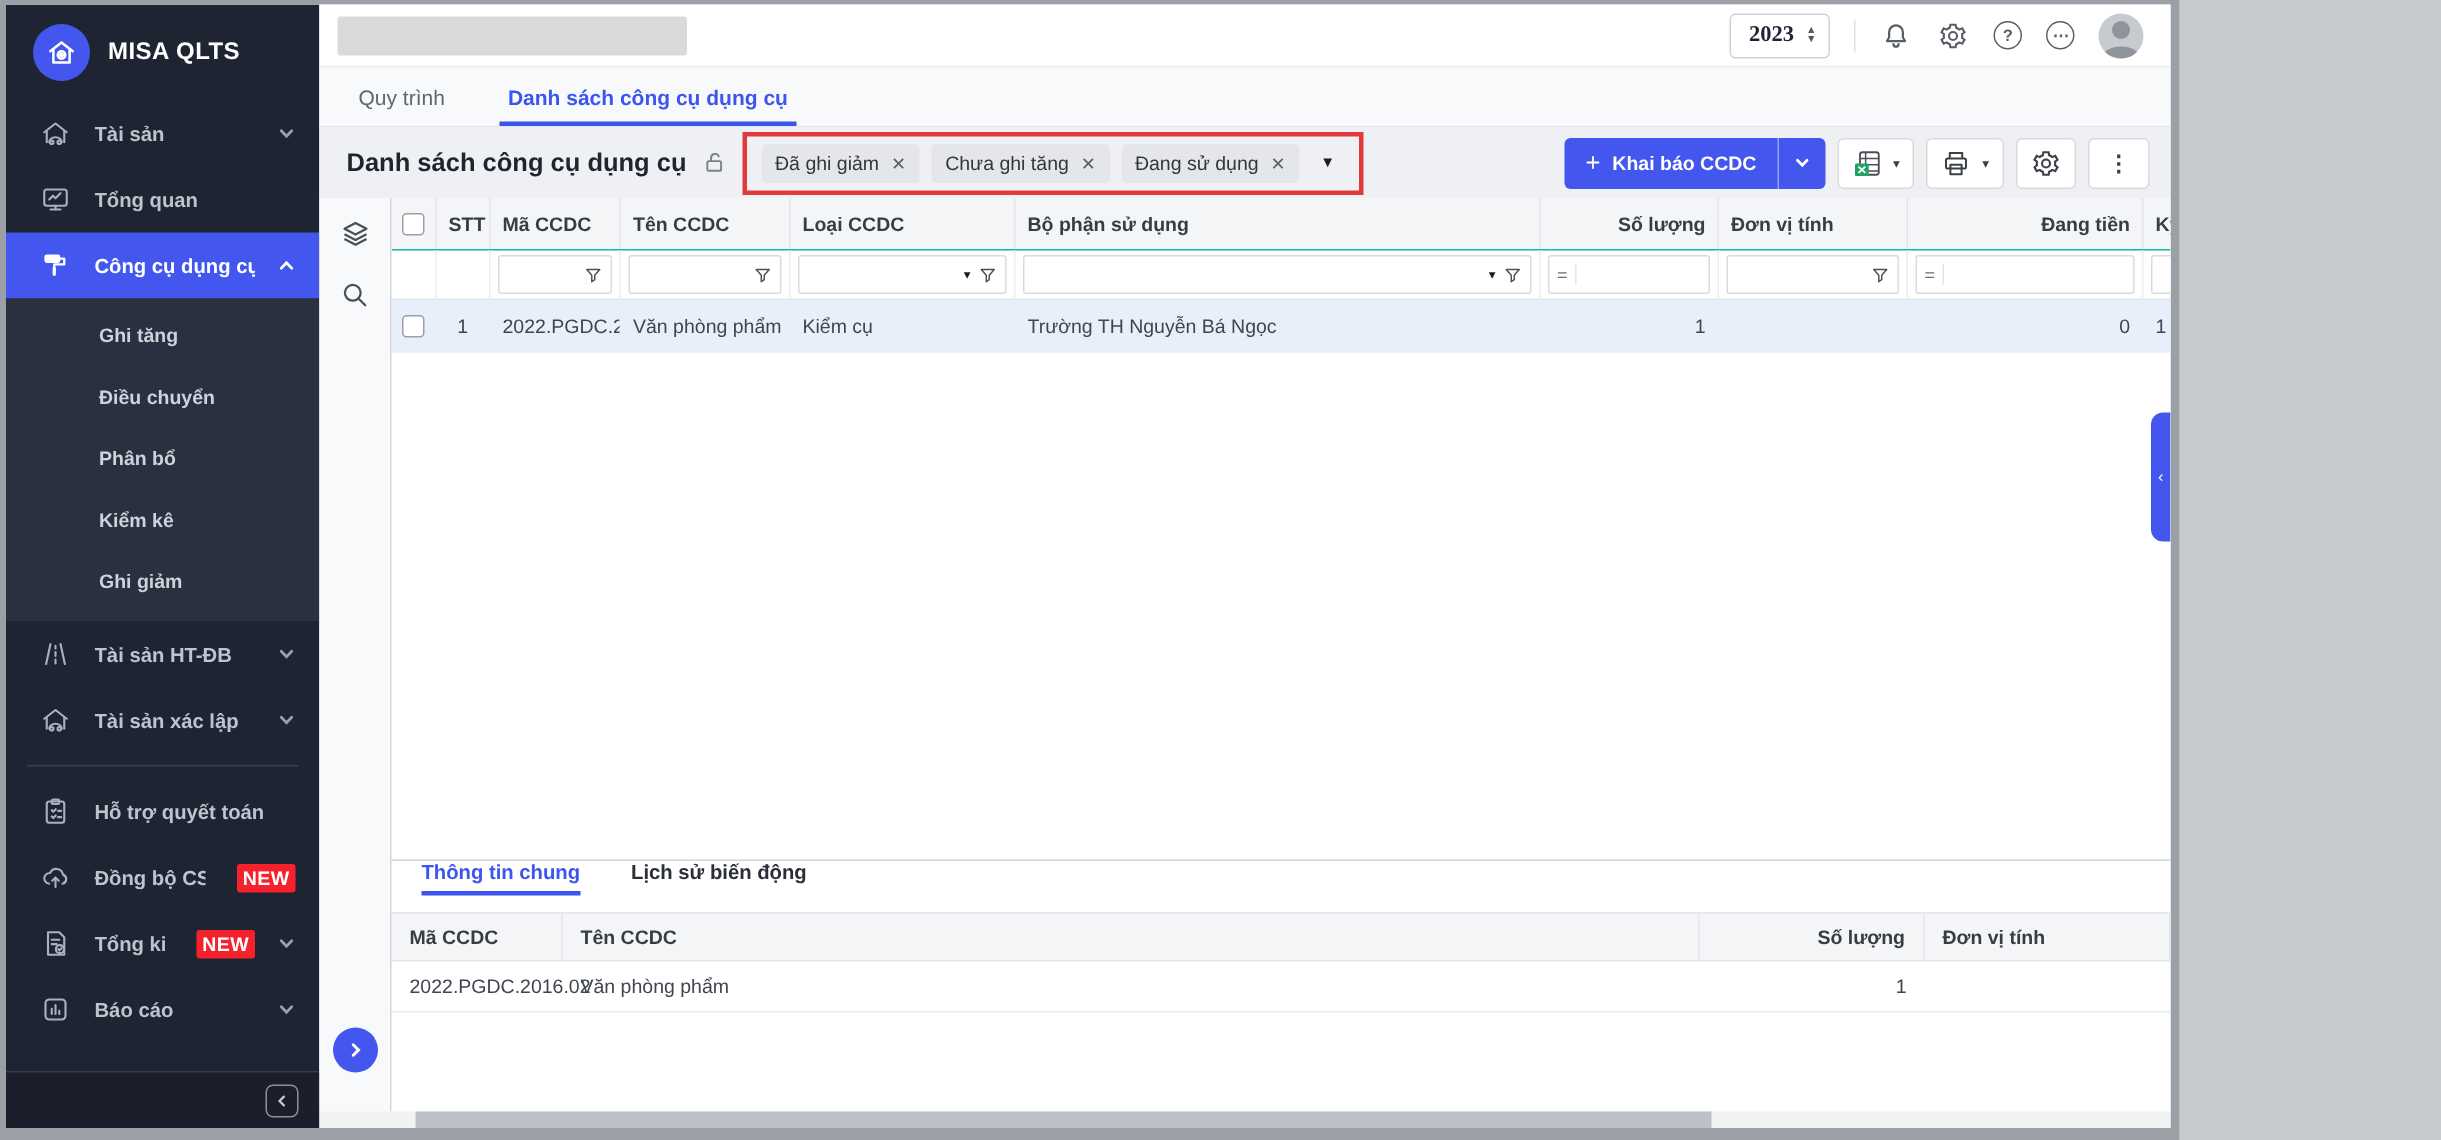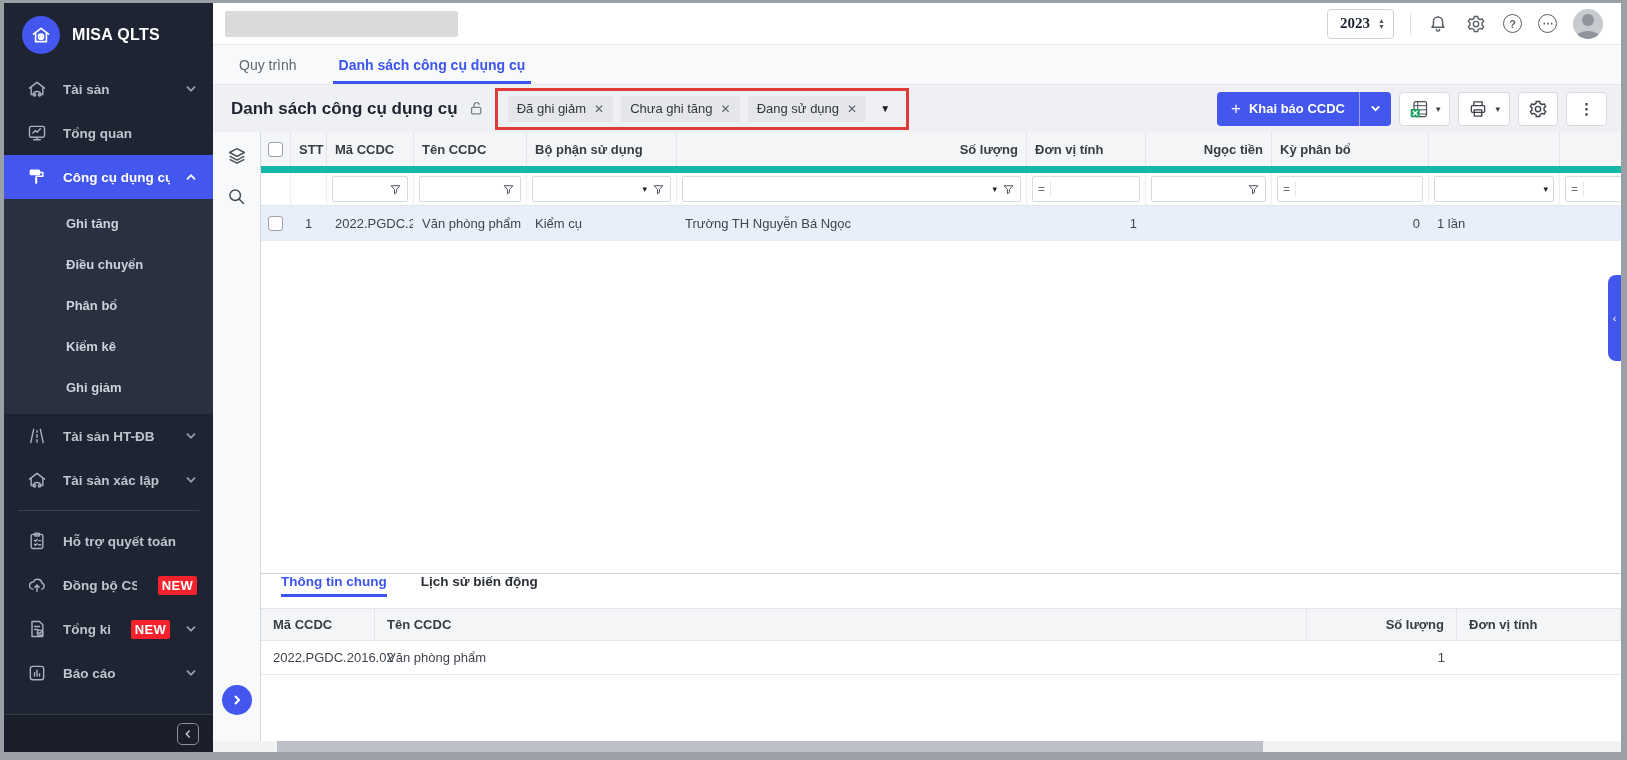--- a/index.html
+++ b/index.html
@@ -1,17 +1,17 @@
 <!DOCTYPE html>
 <html><head>
 <meta charset="utf-8">
 <style>
   * { margin:0; padding:0; box-sizing:border-box; }
   html,body { width:1627px; height:760px; font-family:"Liberation Sans", sans-serif; background:#c7cacd; }
-  .frame { position:relative; width:1627px; height:760px; border:solid #9aa0a6; border-width:3px 6px 8px 4px; background:#fff; display:flex; overflow:hidden; }
+  .frame { position:relative; width:1453px; height:760px; border:solid #9aa0a6; border-width:3px 6px 8px 4px; background:#fff; display:flex; overflow:hidden; }
 
   
   .sidebar { width:209px; background:#1f2433; color:#bfc3cd; display:flex; flex-direction:column; flex-shrink:0; }
   .brand { height:64px; display:flex; align-items:center; gap:12px; padding:0 18px; }
   .logo-circle { width:38px; height:38px; border-radius:50%; background:#4356ee; display:flex; align-items:center; justify-content:center; flex-shrink:0; }
   .brand-text { color:#fff; font-size:16px; font-weight:bold; letter-spacing:.3px; }
   .nav { flex:1; overflow:hidden; }
   .nav-item { height:44px; display:flex; align-items:center; gap:15px; padding:0 16px 0 22px; font-size:13.5px; font-weight:600; cursor:pointer; }
   .nav-item .ni-icon { width:22px; height:22px; display:flex; align-items:center; justify-content:center; color:#aab0bc; flex-shrink:0; }
   .nav-item .ni-label { flex:1; white-space:nowrap; overflow:hidden; }
@@ -63,21 +63,21 @@
   .mini-caret { font-size:9px; color:#3c4047; }
 
   .main-body { flex:1; display:flex; min-height:0; }
   .rail { width:48px; background:#f8f9fa; border-right:1px solid #d5d8dc; display:flex; flex-direction:column; align-items:center; padding-top:12px; gap:16px; flex-shrink:0; position:relative; }
   .rail-icon { width:24px; height:24px; color:#494e57; display:flex; align-items:center; justify-content:center; cursor:pointer; }
   .rail-expand { position:absolute; bottom:26px; left:50%; transform:translateX(-50%); width:30px; height:30px; border-radius:50%; background:#4356ee; color:#fff; display:flex; align-items:center; justify-content:center; font-size:13px; cursor:pointer; }
 
   .content-col { flex:1; display:flex; flex-direction:column; min-width:0; }
   .grid-area { flex:1; background:#fff; min-height:0; }
   .grid-row { display:grid; grid-template-columns:30px 36px 87px 113px 150px 350px 119px 126px 157px 131px 1fr; }
-  .gh { background:#f4f5f7; border-bottom:7px solid #14b8a6; }
+  .gh { background:#f4f5f7; border-bottom:1px solid #14b8a6; }
   .gh .cell { height:34px; display:flex; align-items:center; font-size:13px; font-weight:bold; color:#383c44; padding:0 8px; border-right:1px solid #e3e5e9; overflow:hidden; white-space:nowrap; }
   .gf .cell { height:33px; display:flex; align-items:center; padding:0 5px; border-right:1px solid #eceef1; border-bottom:1px solid #e3e5e9; }
   .gd .cell { height:35px; display:flex; align-items:center; font-size:13px; color:#40454f; padding:0 8px; border-right:1px solid transparent; border-bottom:1px solid #e8eaee; overflow:hidden; white-space:nowrap; }
   .gd { background:#e9eefb; }
   .num { justify-content:flex-end; }
   .ctr { justify-content:center; }
   .checkbox { width:15px; height:15px; border:1.5px solid #9ba0a8; border-radius:3px; background:#fff; cursor:pointer; }
   .fbox { flex:1; height:26px; border:1px solid #d8dbe0; border-radius:2px; background:#fff; display:flex; align-items:center; padding:0 5px; gap:5px; min-width:0; overflow:hidden; }
   .fbox input { flex:1; border:none; outline:none; min-width:4px; font-size:12px; height:22px; background:transparent; }
   .funnel { color:#4b5058; display:flex; flex-shrink:0; }
@@ -409,24 +409,25 @@
       <div class="content-col">
         <div class="grid-area">
 
           <div class="grid-row gh">
             <div class="cell ctr" style="padding:0;">
                 <span class="checkbox"></span>
               </div>
             <div class="cell">STT</div>
             <div class="cell">Mã CCDC</div>
             <div class="cell">Tên CCDC</div>
+            <div class="cell">Loại CCDC</div>
             <div class="cell">Bộ phận sử dụng</div>
             <div class="cell num">Số lượng</div>
             <div class="cell">Đơn vị tính</div>
-            <div class="cell num">Ngọc tiền</div>
+            <div class="cell num">Đang tiền</div>
             <div class="cell">Kỳ phân bổ</div>
             <div class="cell"></div>
           </div>
 
           <div class="grid-row gf">
             <div class="cell"></div>
             <div class="cell"></div>
             <div class="cell">
                 <span class="fbox">
                   <input style="">

